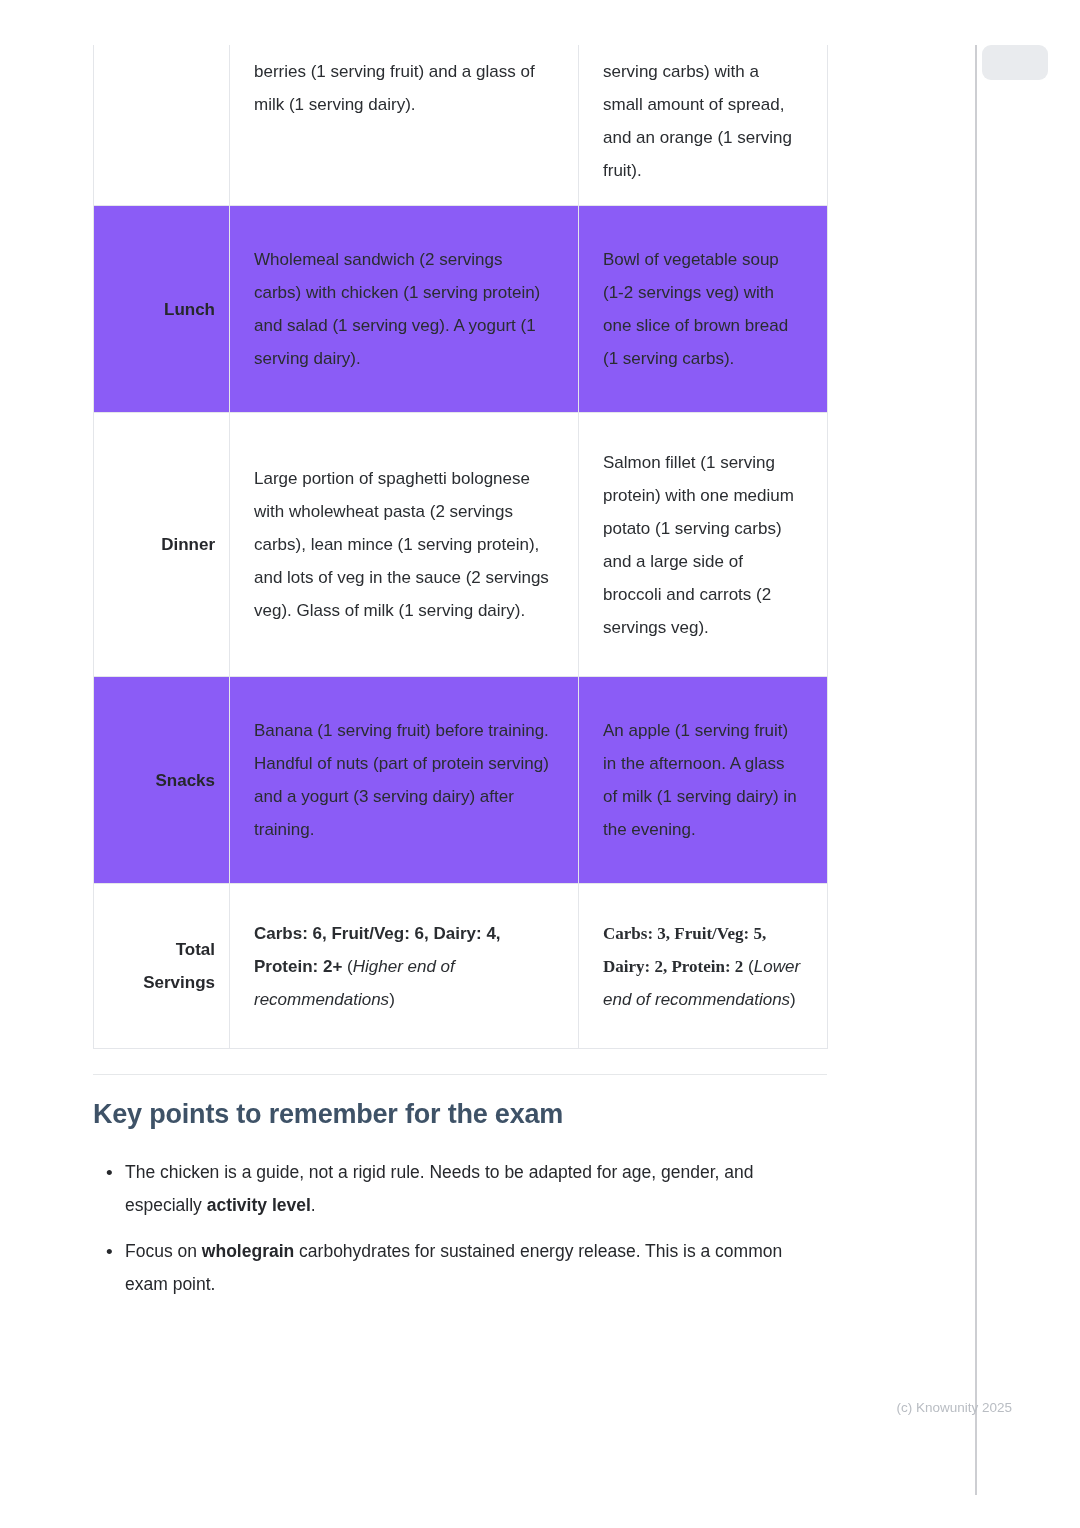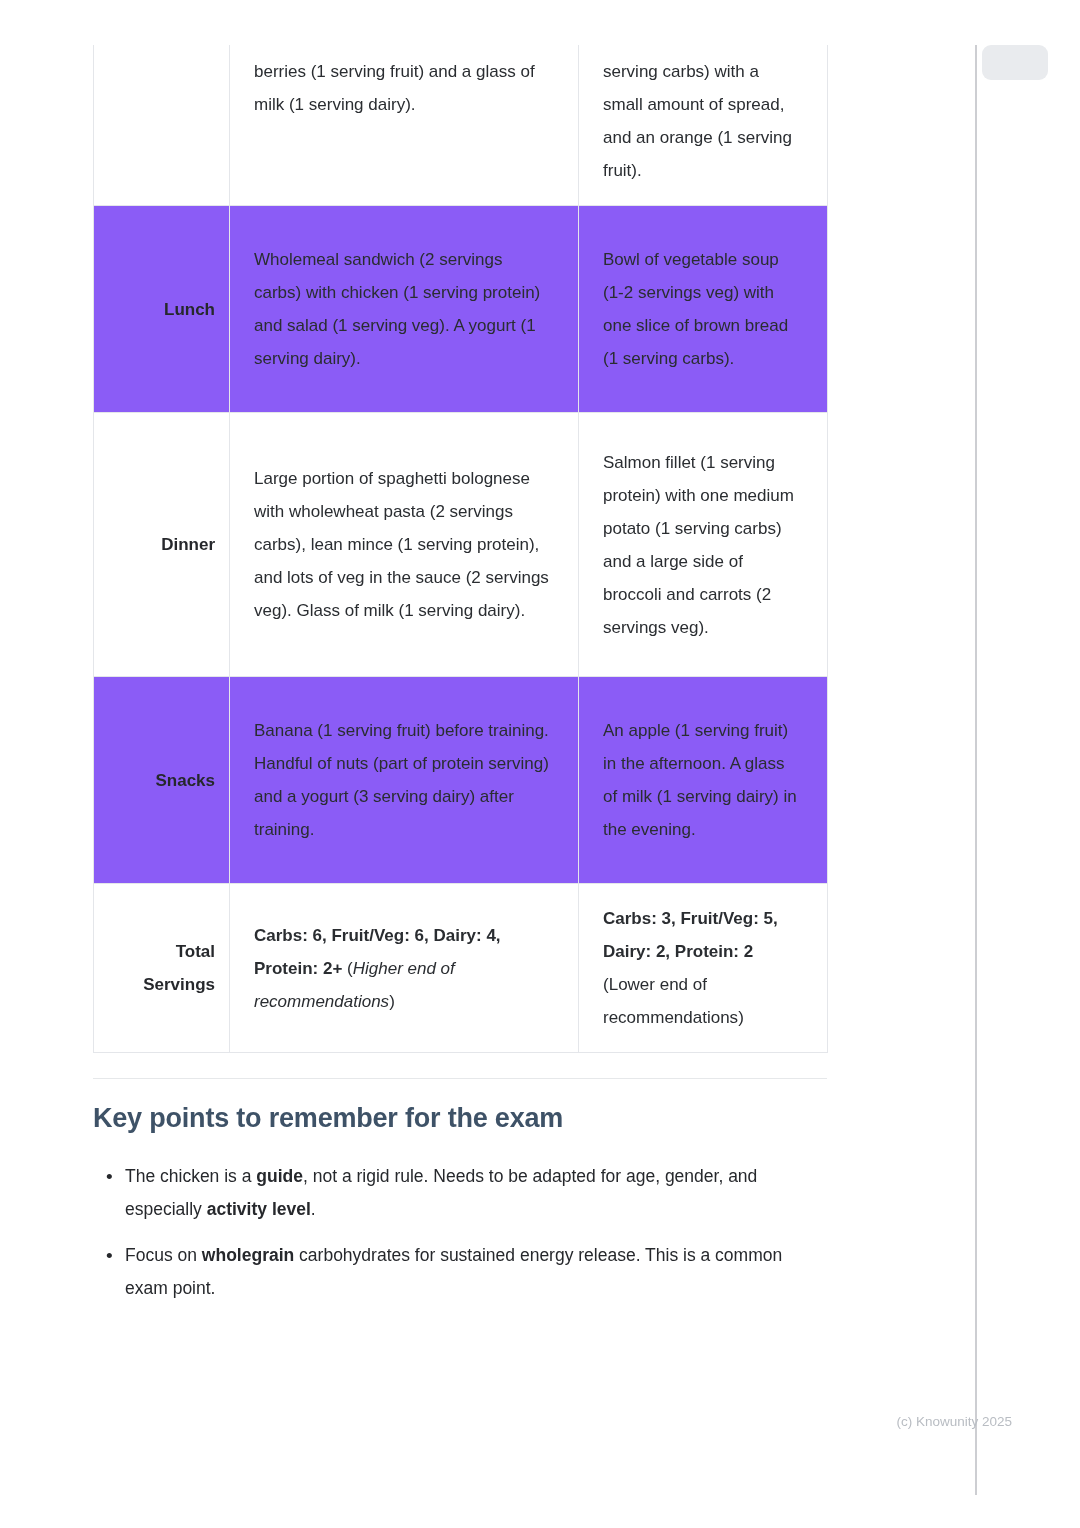--- a/index.html
+++ b/index.html
@@ -114,21 +114,21 @@
     left: 982px;
     top: 45px;
     width: 66px;
     height: 35px;
     background: #e9ebee;
     border-radius: 9px;
   }
   .footer {
     position: absolute;
     right: 68px;
-    bottom: 66px;
+    bottom: 80px;
     font-size: 13.5px;
     color: #b9bdc3;
   }
 </style>
 </head>
 <body>
 
 <div class="page">
   <div class="content">
 
@@ -155,34 +155,34 @@
           <td class="cell">Salmon fillet (1 serving protein) with one medium potato (1 serving carbs) and a large side of broccoli and carrots (2 servings veg).</td>
         </tr>
         <tr class="row-snacks row-striped">
           <td class="label-cell">Snacks</td>
           <td class="cell">Banana (1 serving fruit) before training. Handful of nuts (part of protein serving) and a yogurt (3 serving dairy) after training.</td>
           <td class="cell">An apple (1 serving fruit) in the afternoon. A glass of milk (1 serving dairy) in the evening.</td>
         </tr>
         <tr class="row-total">
           <td class="label-cell">Total Servings</td>
           <td class="cell"><span style="font-weight: 700;">Carbs: 6, Fruit/Veg: 6, Dairy: 4, Protein: 2+</span><span> (</span><span style="font-style: italic;">Higher end of recommendations</span><span>)</span></td>
-          <td class="cell"><span style="font-weight: 700;">Carbs: 3, Fruit/Veg: 5, Dairy: 2, Protein: 2</span><span> (</span><span style="">Lower end of recommendations</span><span>)</span></td>
+          <td class="cell"><span style="font-weight: 700; font-family: Liberation Serif, serif;">Carbs: 3, Fruit/Veg: 5, Dairy: 2, Protein: 2</span><span> (</span><span style="font-style: italic;">Lower end of recommendations</span><span>)</span></td>
         </tr>
       </tbody>
     </table>
 
 
     <hr class="divider">
 
     <h2 class="heading">Key points to remember for the exam</h2>
 
     <ul class="bullets">
       <li>
         <span class="bullet-dot">•</span>
-        <span class="bullet-text"><span>The chicken is a </span><span style="font-weight: 700;">guide</span><span>, not a rigid rule. Needs to be adapted for age, gender, and especially </span><span style="font-weight: 700;">activity level</span><span>.</span></span>
+        <span class="bullet-text"><span>The chicken is a </span><span style="font-weight: 400;">guide</span><span>, not a rigid rule. Needs to be adapted for age, gender, and especially </span><span style="font-weight: 700;">activity level</span><span>.</span></span>
       </li>
       <li>
         <span class="bullet-dot">•</span>
         <span class="bullet-text"><span>Focus on </span><span style="font-weight: 700;">wholegrain</span><span> carbohydrates for sustained energy release. This is a common exam point.</span></span>
       </li>
     </ul>
 
   </div>
 
   <div class="scroll-track"></div>

